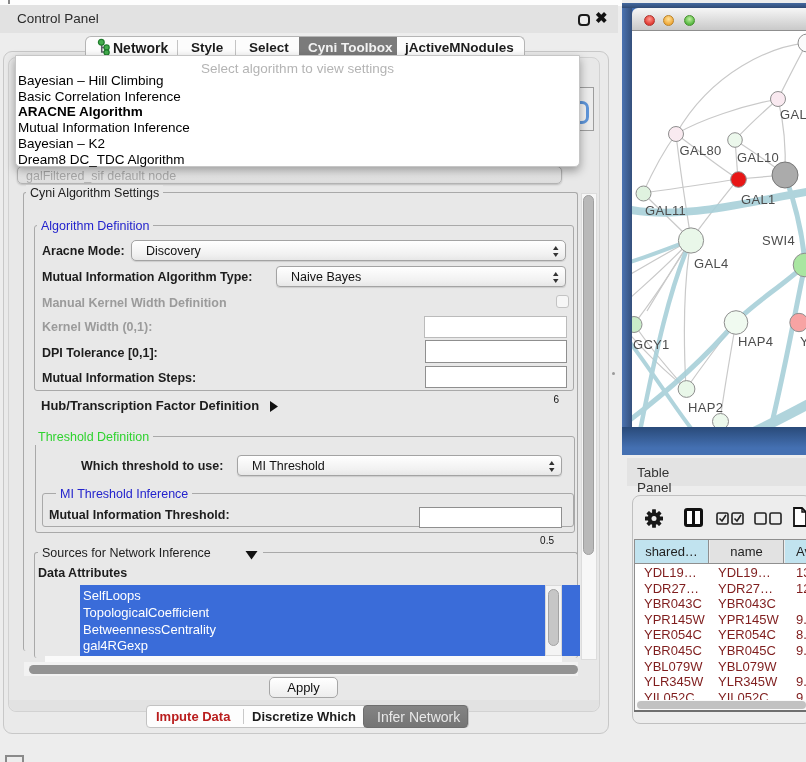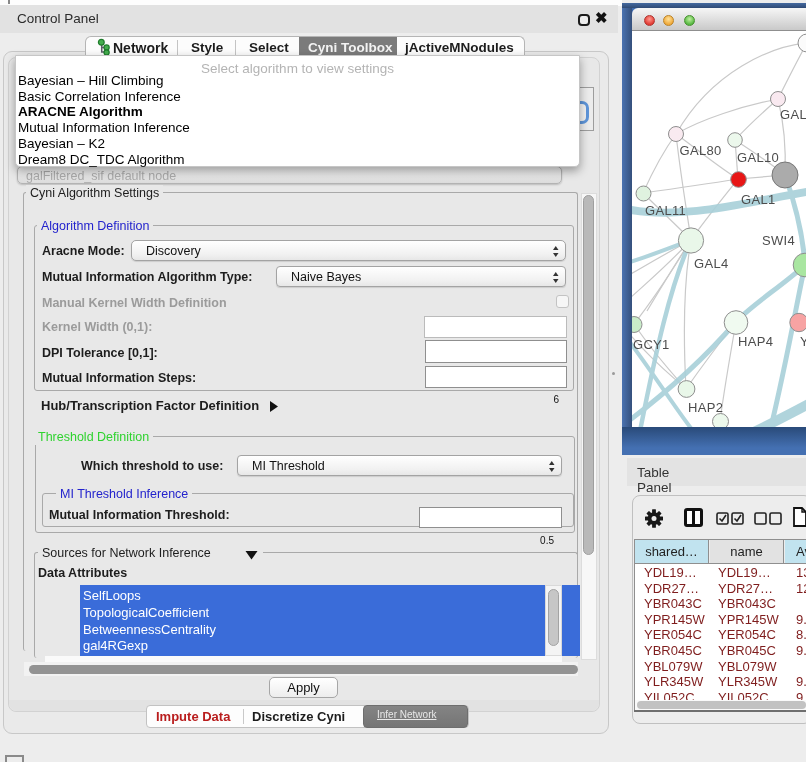--- a/index.html
+++ b/index.html
@@ -158,23 +158,23 @@
 <div class="abs" style="left:45px;top:656px;width:517px;height:7px;background:#fafafa;"></div>
 
 <div class="abs" style="left:24px;top:662px;width:554px;height:14px;background:#f2f2f2;"></div>
 <div class="abs" style="left:29px;top:665px;width:549px;height:9px;background:#939393;border-radius:4.5px;"></div>
 
 <div class="abs" style="left:269px;top:677px;width:69px;height:21px;background:linear-gradient(#ffffff,#ededed);border:1px solid #a6a6a6;border-radius:5px;text-align:center;font-size:13px;color:#111;line-height:19px;">Apply</div>
 
 <div class="abs" style="left:146px;top:705px;width:323px;height:23px;background:#fdfdfd;border:1px solid #c2c2c2;border-radius:4px;"></div>
 <div class="abs" style="left:243px;top:709px;width:1px;height:15px;background:#c9c9c9;"></div>
 <div class="abs bold" style="left:156px;top:709px;font-size:13px;color:#b91c1c;">Impute Data</div>
-<div class="abs bold" style="left:252px;top:709px;font-size:13px;color:#1c1c1c;">Discretize Cyni</div>
+<div class="abs bold" style="left:252px;top:709px;font-size:13px;color:#1c1c1c;">Discretize Which</div>
 <div class="abs" style="left:363px;top:705px;width:105px;height:23px;background:linear-gradient(#848484,#757575);border:1px solid #6e6e6e;border-radius:4px;"></div>
-<div class="abs" style="left:377px;top:709px;font-size:10px;color:#e8e8e8;text-decoration:underline;">Infer Network</div>
+<div class="abs" style="left:377px;top:709px;font-size:14px;color:#e8e8e8;">Infer Network</div>
 
 <div class="abs" style="left:5px;top:755px;width:19px;height:10px;border:2px solid #8a8a8a;background:#ededed;"></div>
 
 <div class="abs" style="left:622px;top:3px;width:184px;height:452px;background:#3d68ab;"></div>
 <div class="abs" style="left:622px;top:3px;width:10px;height:452px;background:linear-gradient(to right,#4a72b0,#35507c);"></div>
 <div class="abs" style="left:622px;top:3px;width:184px;height:5px;background:linear-gradient(#44699f,#2f4a74);"></div>
 <div class="abs" style="left:622px;top:427px;width:184px;height:28px;background:linear-gradient(#294a79,#4470b2 75%);"></div>
 
 <div class="abs" style="left:632px;top:8px;width:174px;height:23px;background:linear-gradient(#f6f6f6,#c9c9c9);border-radius:6px 0 0 0;border-bottom:1px solid #8f8f8f;"></div>
 <div class="abs" style="left:644px;top:15px;width:11px;height:11px;border-radius:50%;background:radial-gradient(circle at 50% 35%, #ff9990, #e23b33 70%);border:1px solid #ad3530;"></div>

